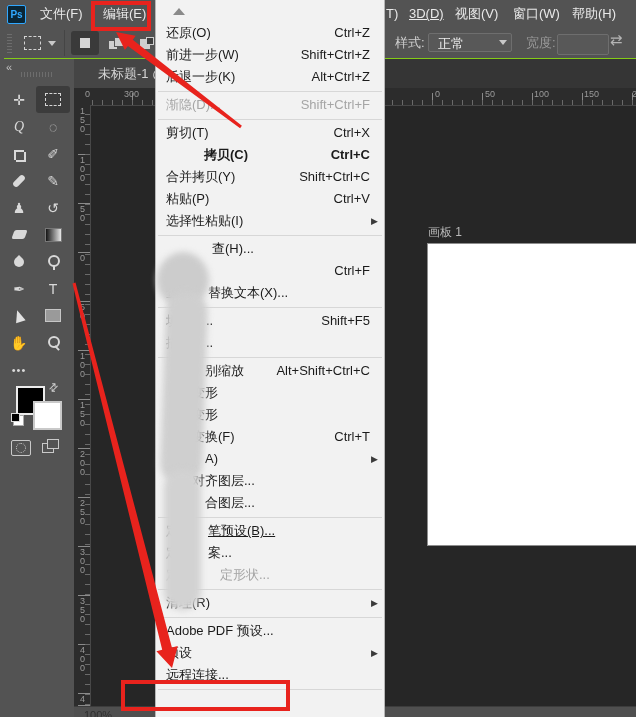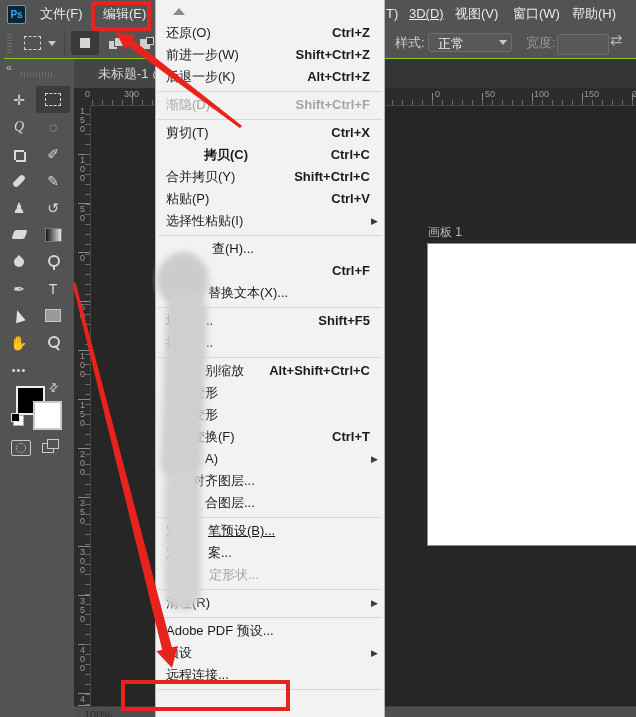--- a/index.html
+++ b/index.html
@@ -90,21 +90,21 @@
   .canvas{position:absolute;left:17px;top:47px;width:545px;height:600px;background:#262626;overflow:hidden;}
   .artboard-label{position:absolute;left:337px;top:118px;color:#b9b9b9;font-size:12px;}
   .artboard{position:absolute;left:336px;top:137px;width:226px;height:301px;background:#ffffff;border:1px solid #8d8d8d;border-right:none;}
   .statusbar{position:absolute;left:0;top:647px;width:562px;height:11px;background:#4f4f4f;border-top:1px solid #3c3c3c;color:#2f2f2f;font-size:11px;}
   .status-zoom{position:absolute;left:10px;top:2px;}
 
   
   .menu{position:absolute;left:155px;top:0;width:230px;height:717px;background:#f2f2f2;border-left:1px solid #b6b6b6;border-right:1px solid #b6b6b6;z-index:50;box-sizing:border-box;padding-top:22px;color:#1b1b1b;}
   .menu-scroll{position:absolute;left:17px;top:8px;width:0;height:0;border-left:6px solid transparent;border-right:6px solid transparent;border-bottom:7px solid #8a8a8a;}
   .menu-item{position:relative;height:22px;line-height:22px;padding:0 14px 0 10px;white-space:nowrap;}
-  .menu-item .mi-shortcut{position:absolute;right:14px;top:0;font-weight:bold;}
+  .menu-item .mi-shortcut{position:absolute;right:14px;top:0;}
   .menu-item .mi-sub{position:absolute;right:6px;top:0;font-size:9px;color:#3a3a3a;}
   .menu-item.disabled{color:#a5a5a5;}
   .menu-item.bold{font-weight:bold;padding-left:48px;}
   .menu-sep{height:6px;position:relative;}
   .menu-sep:before{content:"";position:absolute;left:2px;right:2px;top:3px;height:1px;background:#d7d7d7;}
 
   
   .smudge{position:absolute;z-index:60;filter:blur(3px);pointer-events:none;}
   #smudge-a{left:157px;top:252px;width:52px;height:56px;background:#cccccc;border-radius:50%;}
   #smudge-b{left:163px;top:292px;width:42px;height:192px;background:#cfcfcf;border-radius:20px;transform:rotate(2deg);}
@@ -288,21 +288,21 @@
         <div class="menu-item"><span class="mi-label" style="margin-left: 39px;">别缩放</span><span class="mi-shortcut">Alt+Shift+Ctrl+C</span></div>
         <div class="menu-item"><span class="mi-label" style="margin-left: 26px;">变形</span></div>
         <div class="menu-item"><span class="mi-label" style="margin-left: 26px;">变形</span></div>
         <div class="menu-item"><span class="mi-label" style="margin-left: 26px;">变换(F)</span><span class="mi-shortcut">Ctrl+T</span></div>
         <div class="menu-item"><span class="mi-label" style="margin-left: 39px;">A)</span><span class="mi-sub">▶</span></div>
         <div class="menu-item"><span class="mi-label" style="margin-left: 26px;">对齐图层...</span></div>
         <div class="menu-item"><span class="mi-label" style="margin-left: 39px;">合图层...</span></div>
         <div class="menu-sep"></div>
         <div class="menu-item"><span class="mi-label">定</span><span class="mi-label2" style="margin-left: 29px; text-decoration: underline;">笔预设(B)...</span></div>
         <div class="menu-item"><span class="mi-label">定</span><span class="mi-label2" style="margin-left: 29px;">案...</span></div>
-        <div class="menu-item disabled"><span class="mi-label">定</span><span class="mi-label2" style="margin-left: 30px;">定形状...</span></div>
+        <div class="menu-item disabled"><span class="mi-label">定</span><span class="mi-label2" style="margin-left: 41px;">定形状...</span></div>
         <div class="menu-sep"></div>
         <div class="menu-item"><span class="mi-label">清理(R)</span><span class="mi-sub">▶</span></div>
         <div class="menu-sep"></div>
         <div class="menu-item"><span class="mi-label">Adobe PDF 预设...</span></div>
         <div class="menu-item"><span class="mi-label">预设</span><span class="mi-sub">▶</span></div>
         <div class="menu-item"><span class="mi-label">远程连接...</span></div>
         <div class="menu-sep"></div>
       </div>
   </div>
 

